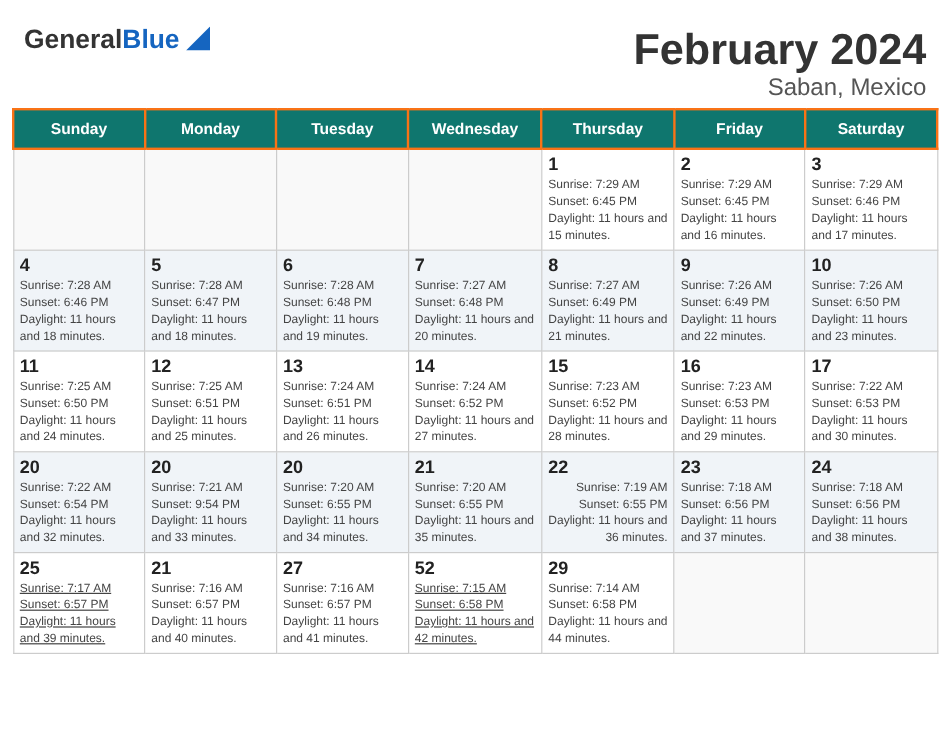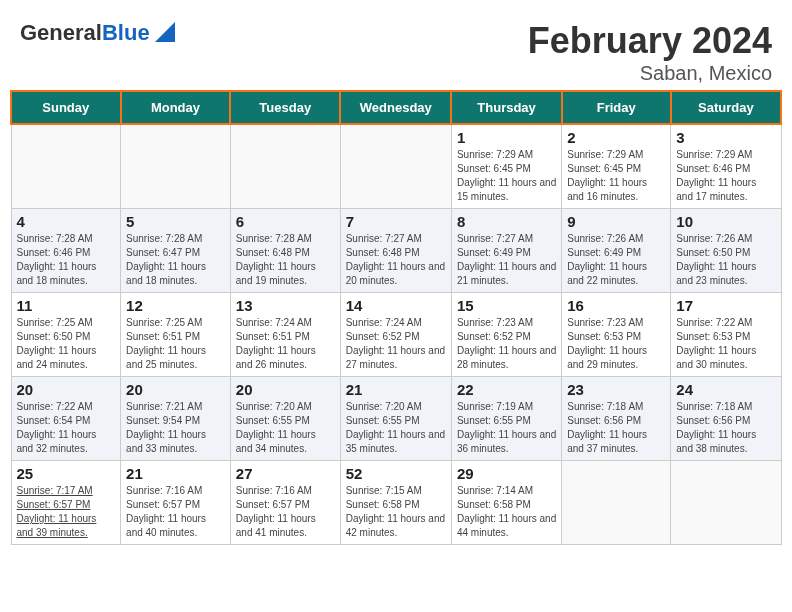--- a/index.html
+++ b/index.html
@@ -254,21 +254,21 @@
 Daylight: 11 hours and 34 minutes.</div>
         </td>
         <td>
           <span class="day-number">21</span>
           <div class="day-info" style="white-space: pre-line;">Sunrise: 7:20 AM
 Sunset: 6:55 PM
 Daylight: 11 hours and 35 minutes.</div>
         </td>
         <td>
           <span class="day-number">22</span>
-          <div class="day-info" style="white-space: pre-line;">Sunrise: 7:19 AM
+          <div class="day-info" style="white-space: pre-line; text-align: right;">Sunrise: 7:19 AM
 Sunset: 6:55 PM
 Daylight: 11 hours and 36 minutes.</div>
         </td>
         <td>
           <span class="day-number">23</span>
           <div class="day-info" style="white-space: pre-line;">Sunrise: 7:18 AM
 Sunset: 6:56 PM
 Daylight: 11 hours and 37 minutes.</div>
         </td>
         <td>
@@ -292,21 +292,21 @@
 Daylight: 11 hours and 40 minutes.</div>
         </td>
         <td>
           <span class="day-number">27</span>
           <div class="day-info" style="white-space: pre-line;">Sunrise: 7:16 AM
 Sunset: 6:57 PM
 Daylight: 11 hours and 41 minutes.</div>
         </td>
         <td>
           <span class="day-number">52</span>
-          <div class="day-info" style="white-space: pre-line;">Sunrise: 7:15 AM
+          <div class="day-info" style="white-space: pre-line; text-decoration: underline;">Sunrise: 7:15 AM
 Sunset: 6:58 PM
 Daylight: 11 hours and 42 minutes.</div>
         </td>
         <td>
           <span class="day-number">29</span>
           <div class="day-info" style="white-space: pre-line;">Sunrise: 7:14 AM
 Sunset: 6:58 PM
 Daylight: 11 hours and 44 minutes.</div>
         </td>
         <td class="empty"></td>

